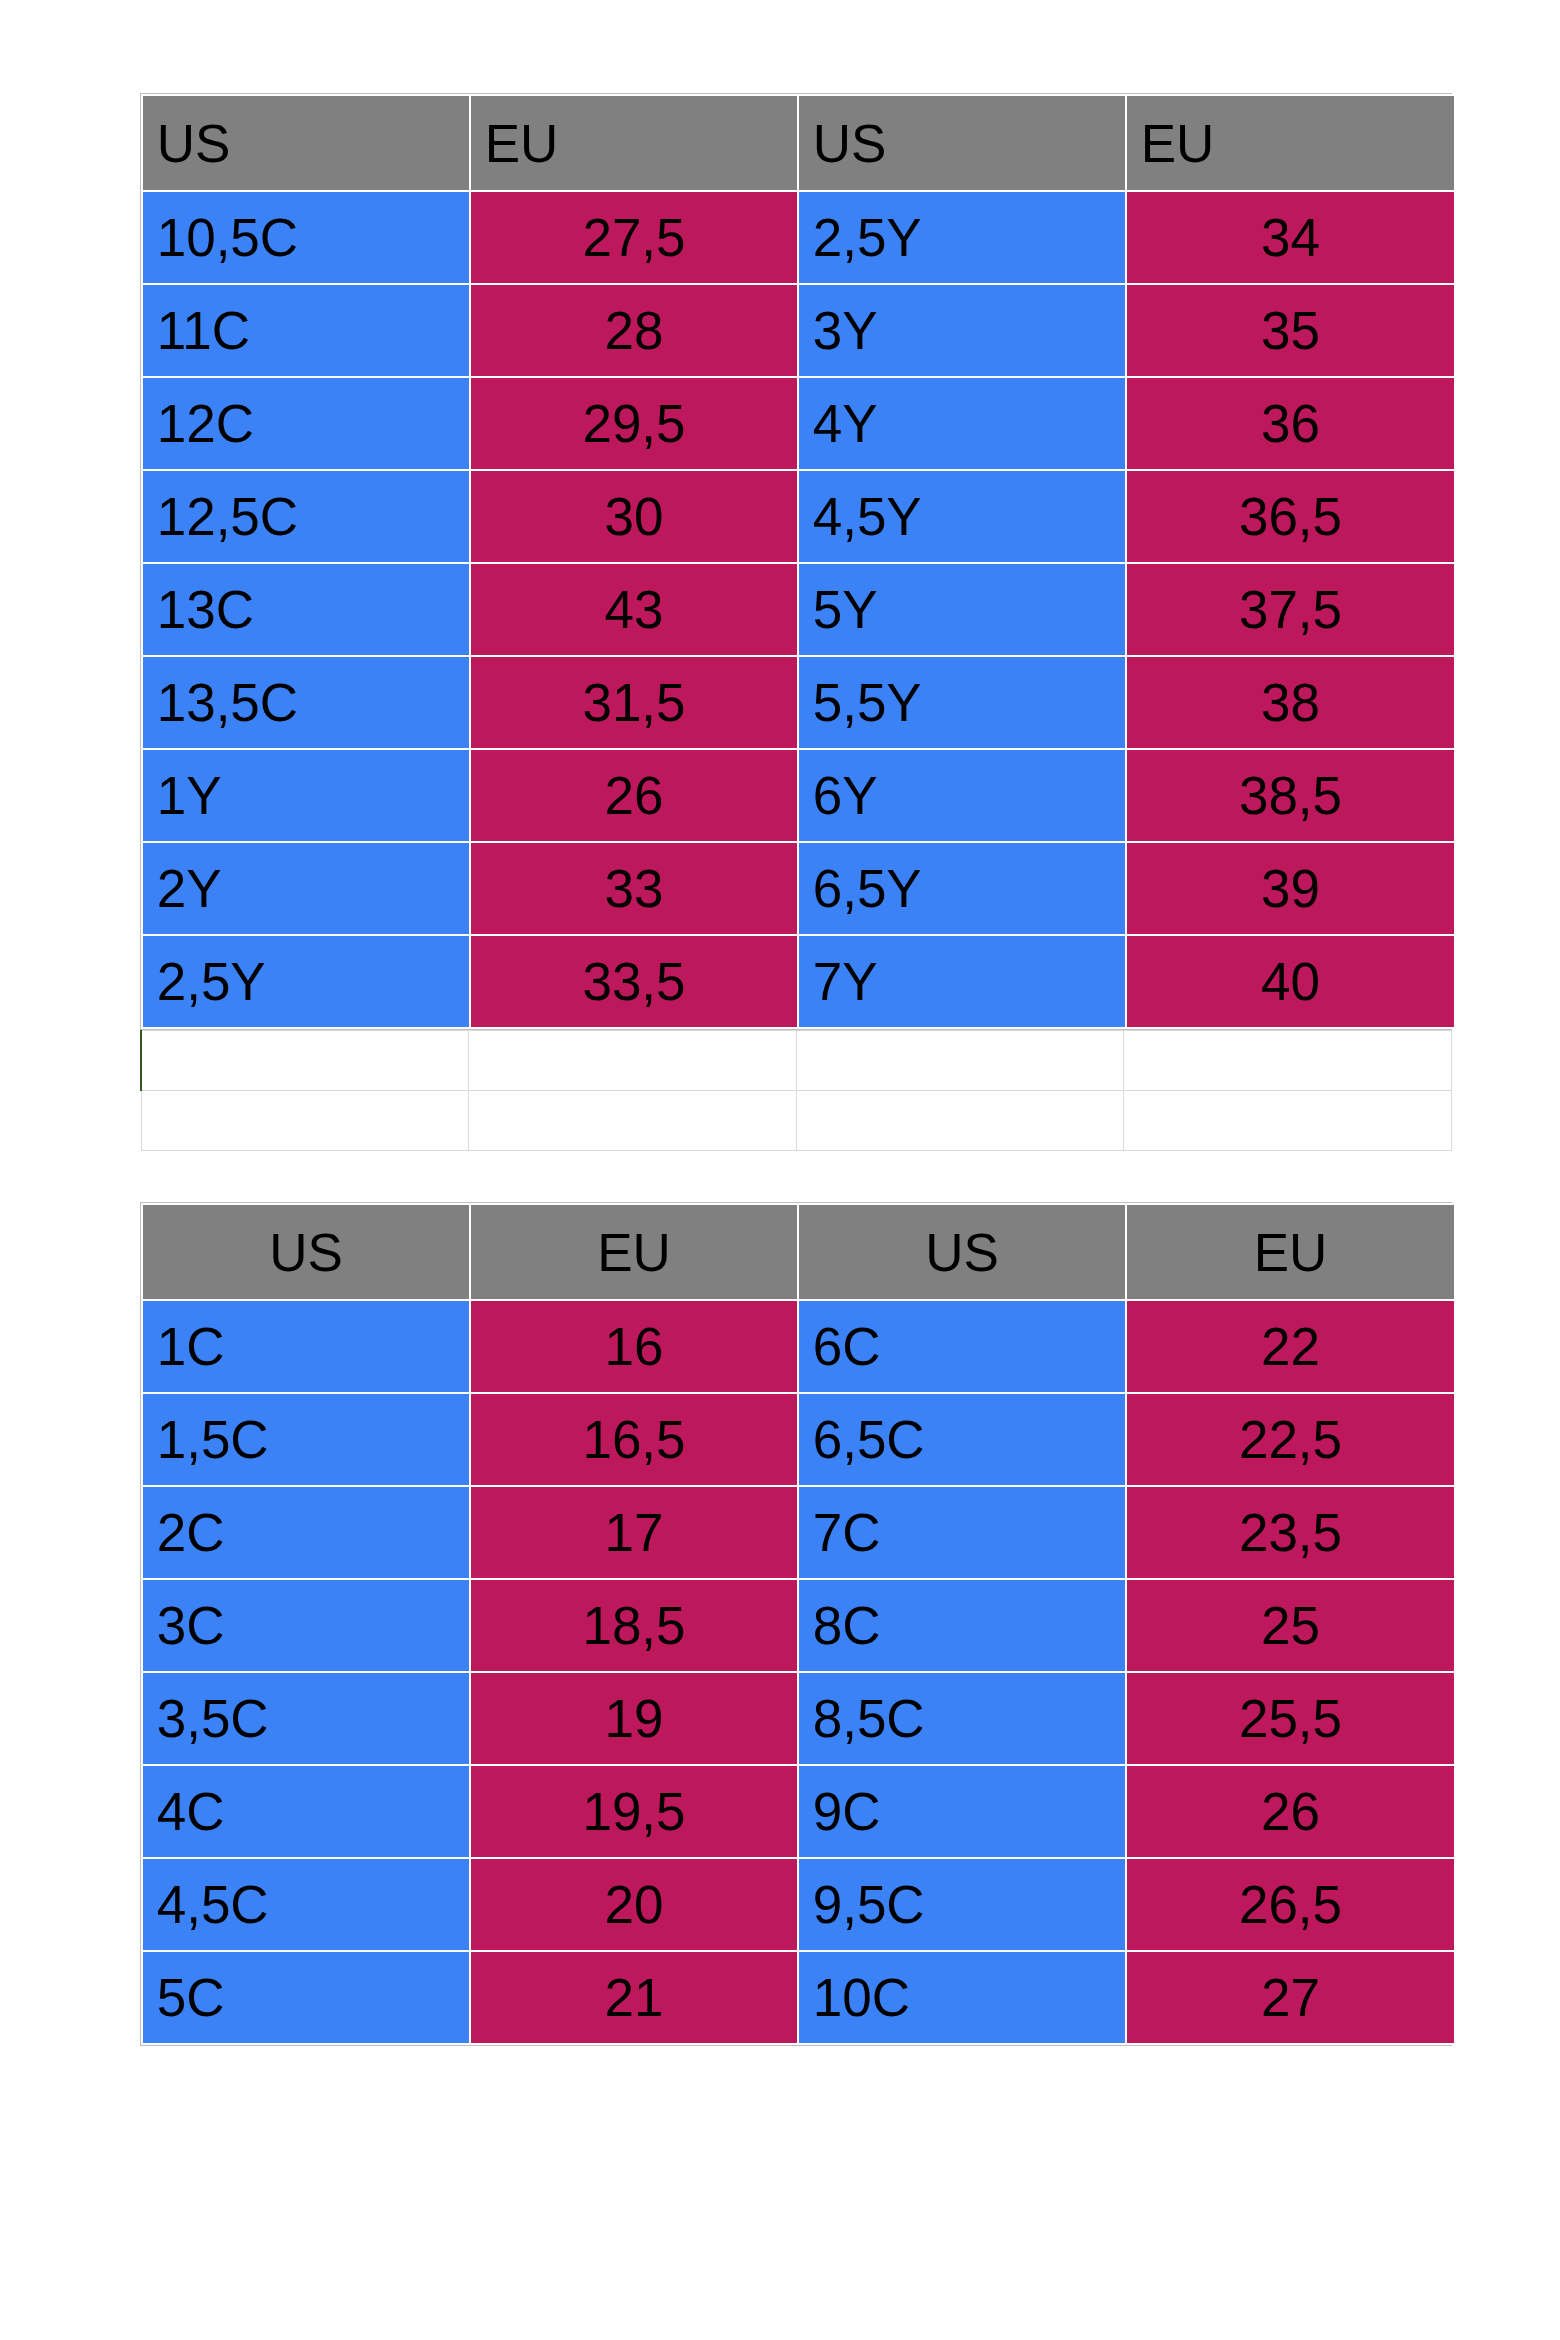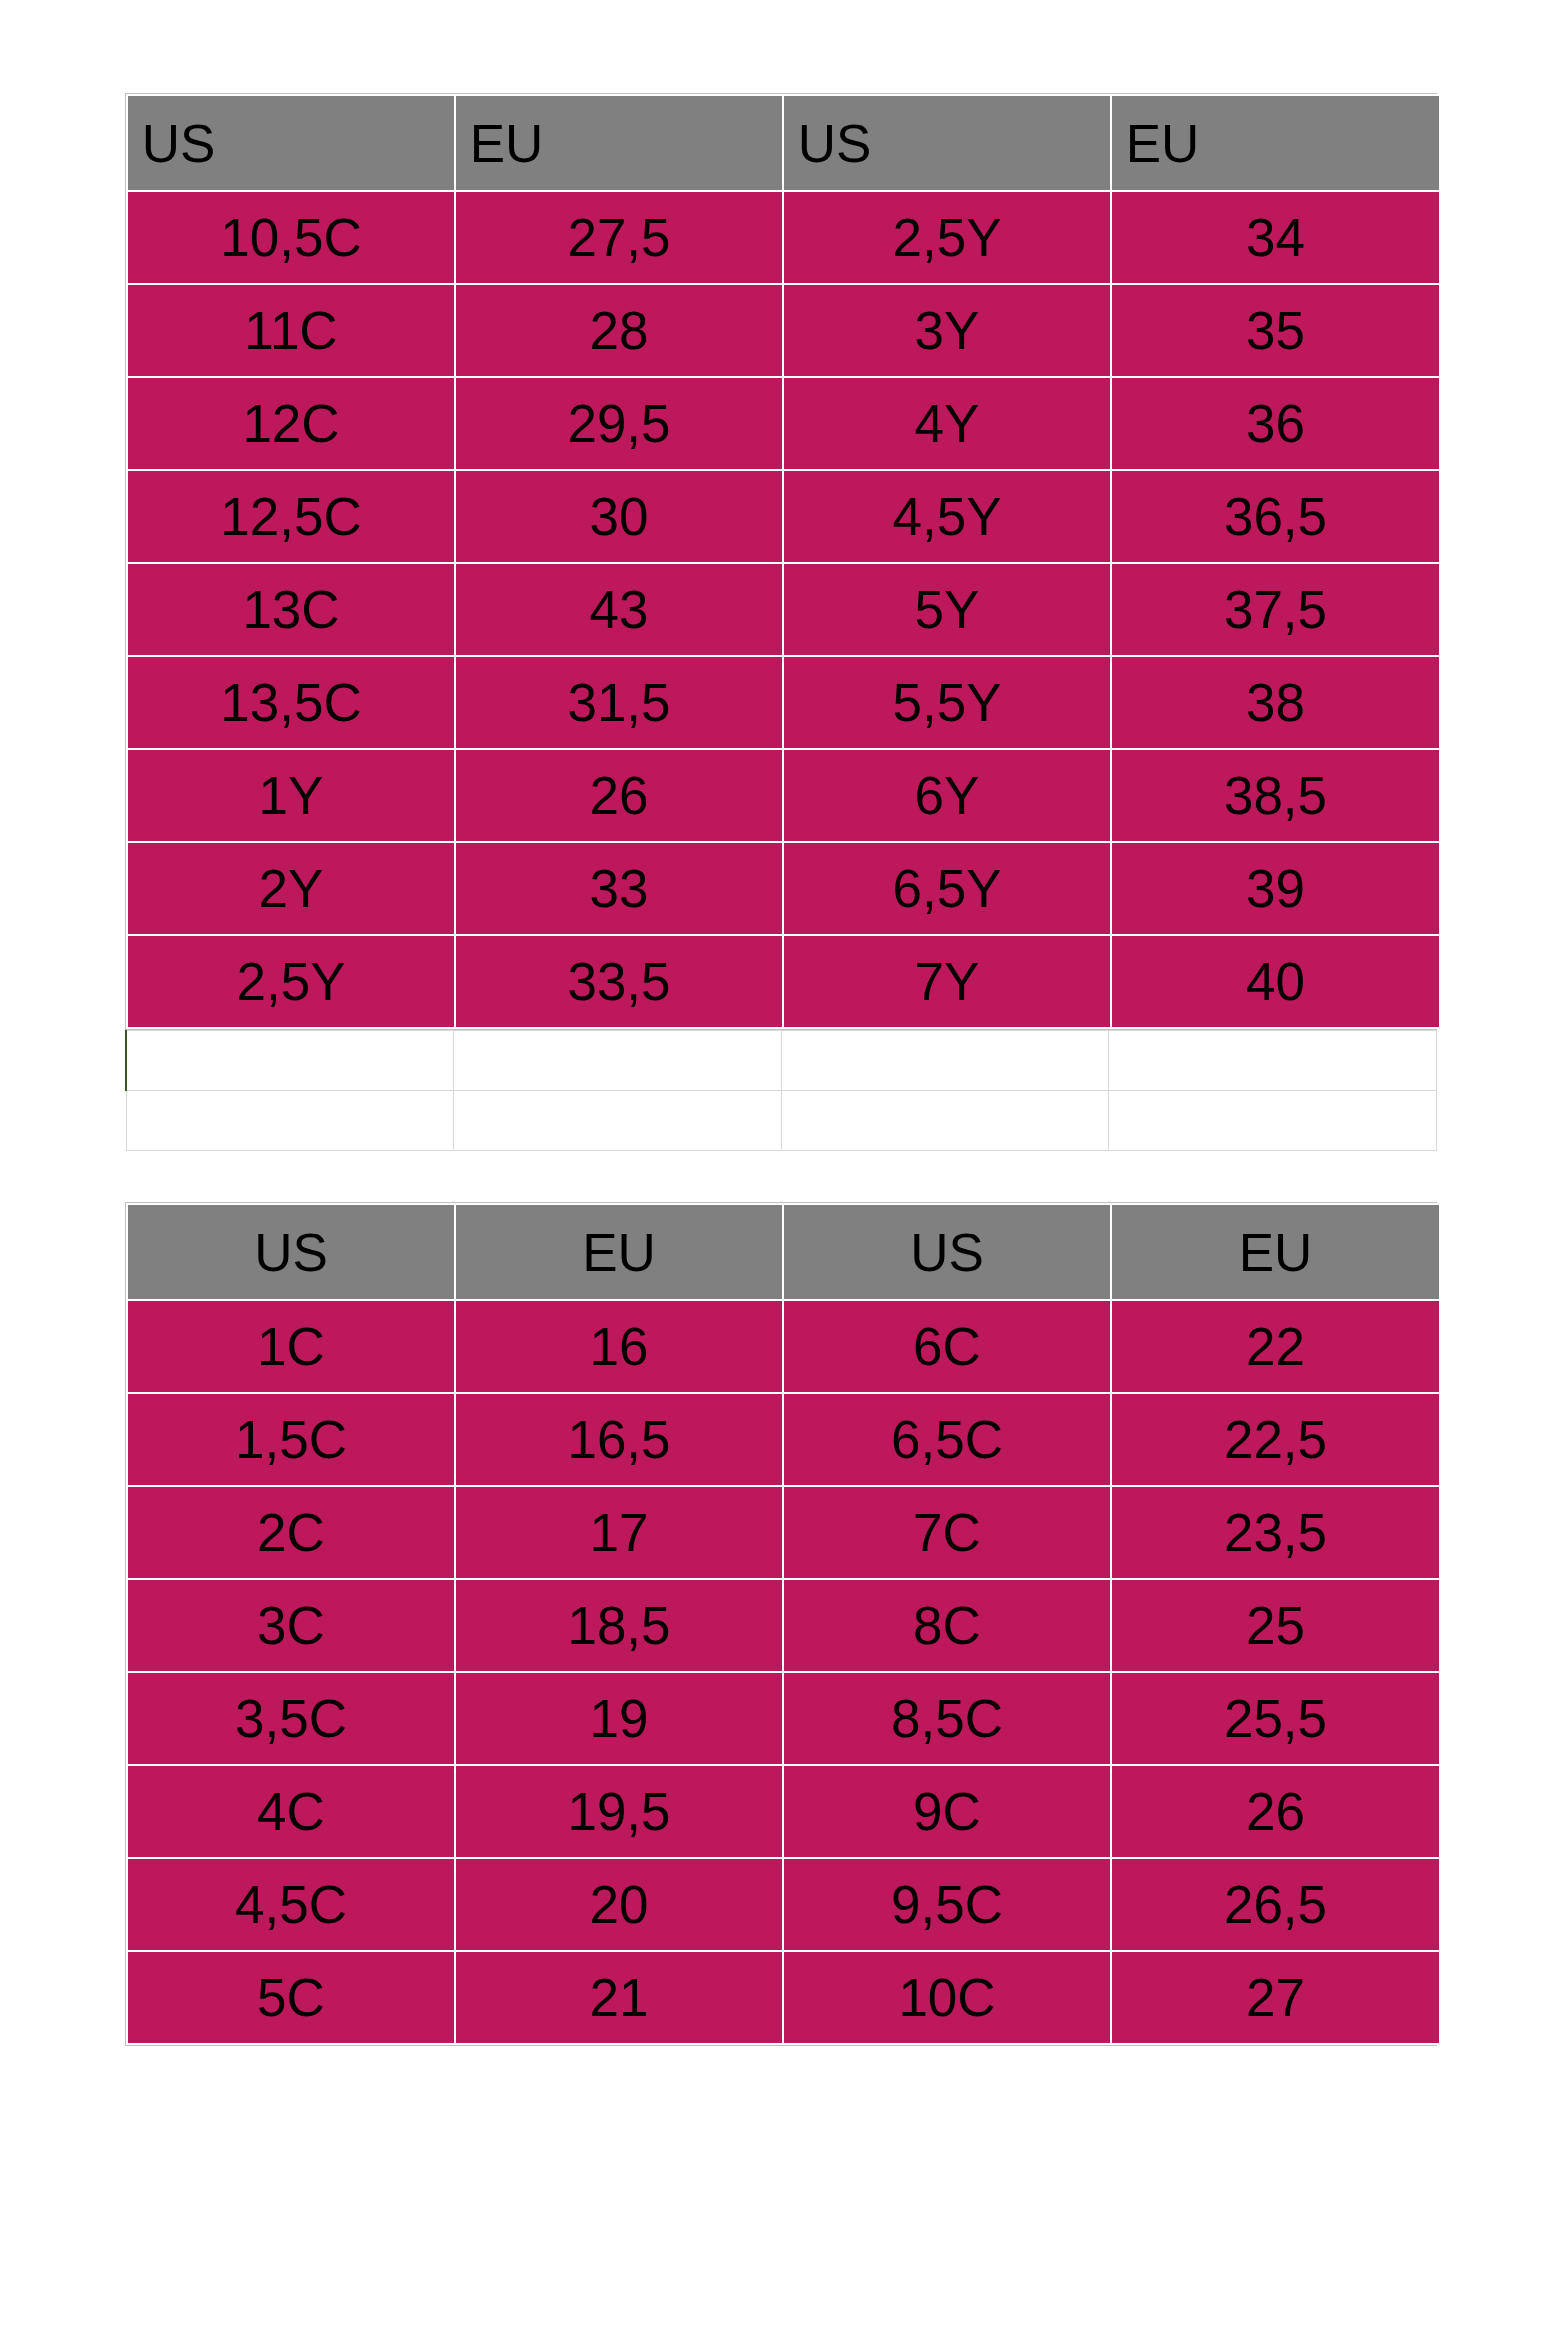--- a/index.html
+++ b/index.html
@@ -9,21 +9,21 @@
   }
   body {
     width: 1560px;
     height: 2341px;
     font-family: "Liberation Sans", sans-serif;
     position: relative;
     overflow: hidden;
   }
   .sheet {
     position: absolute;
-    left: 125px;
+    left: 140px;
     top: 93px;
     width: 1312px;
   }
   table.size-table {
     border-collapse: collapse;
     table-layout: fixed;
     width: 1312px;
   }
   table.size-table col.c-us   { width: 328px; }
   table.size-table col.c-eu   { width: 328px; }
@@ -47,22 +47,22 @@
     color: #000000;
     text-align: left;
     font-weight: normal;
     height: 96px;
   }
   table.size-table.centered-head th {
     text-align: center;
   }
   
   td.us-cell {
-    background: #be185d;
-    text-align: center;
+    background: #3b82f6;
+    text-align: left;
   }
   td.eu-cell {
     background: #be185d;
     text-align: center;
     border-left: 2px solid #ffffff;
   }
   
   .table-wrap {
     border: 1px solid #bfbfbf;
     box-sizing: content-box;

